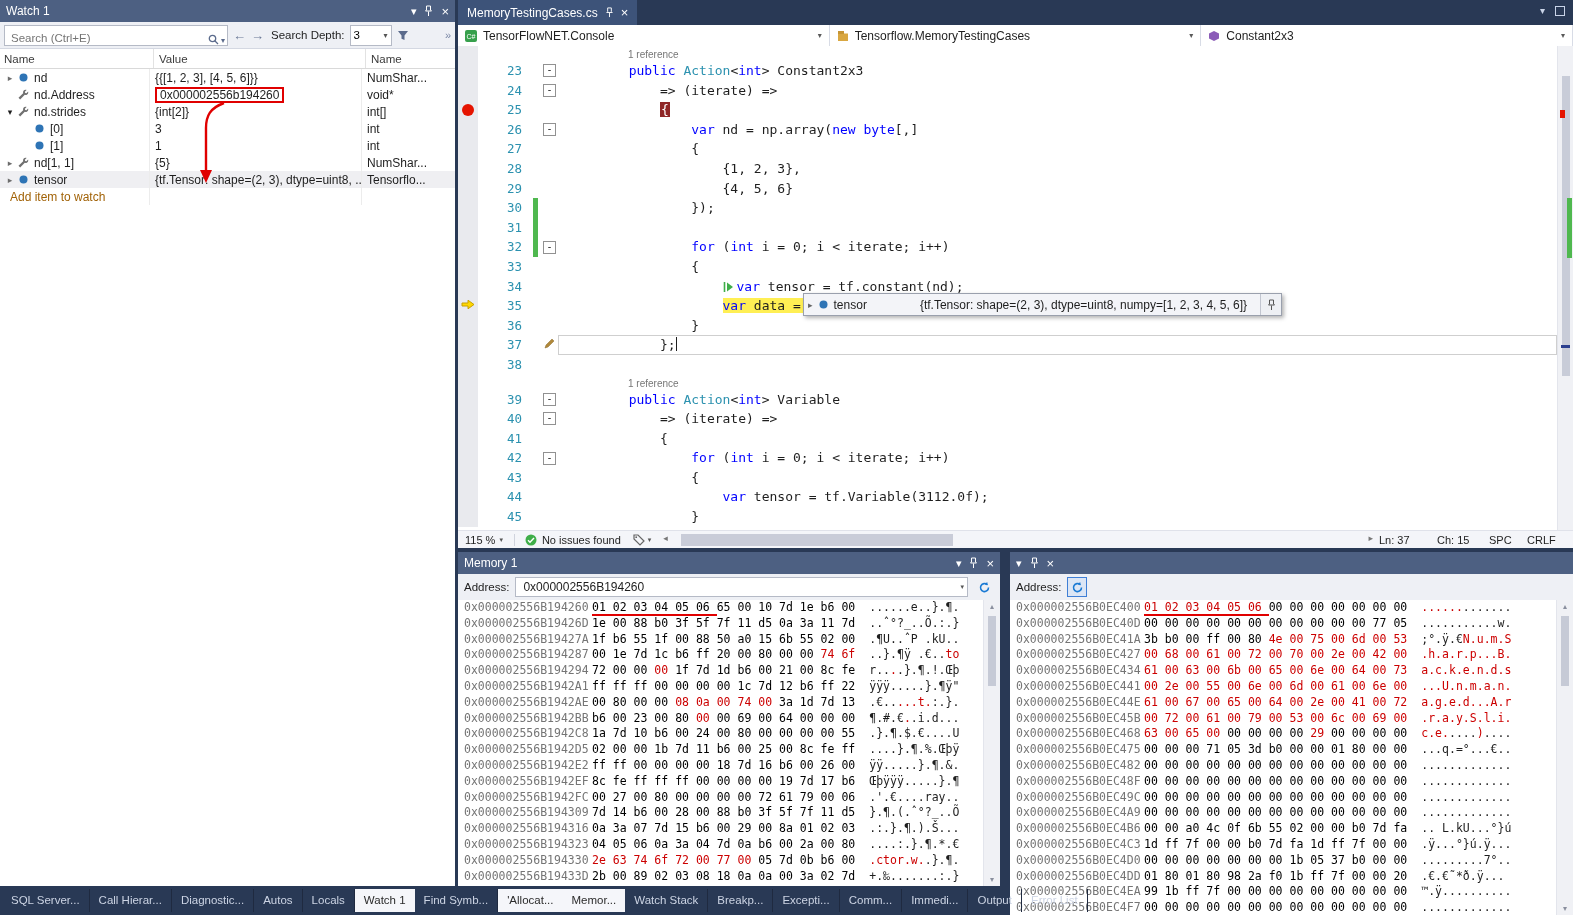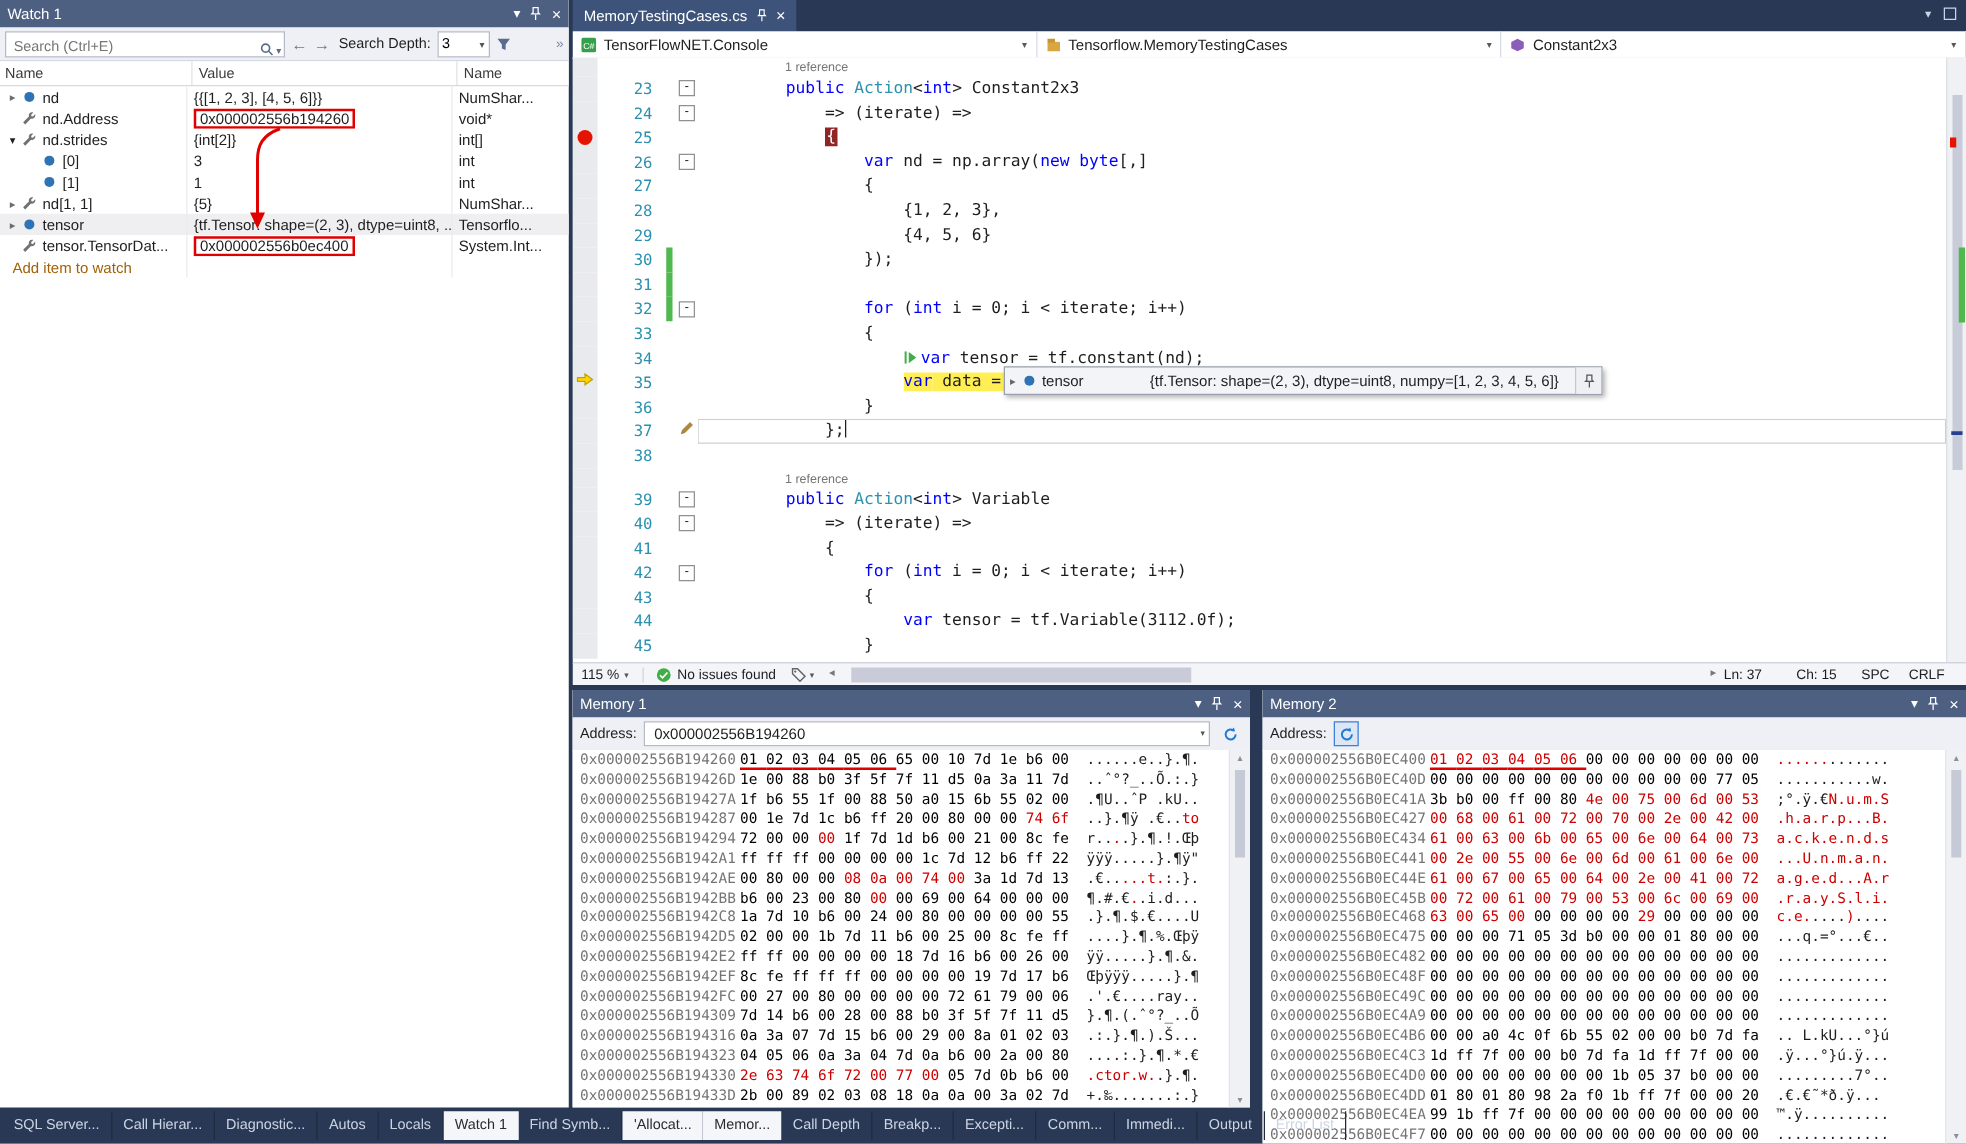--- a/index.html
+++ b/index.html
@@ -297,35 +297,20 @@
                 <circle cx="5.5" cy="5.5" r="4" fill="#2e74b5"></circle>
               </svg>
             </span>
             <span class="wlabel">tensor</span>
           </div>
           <div class="wc wc-value">
             <span>{tf.Tensor: shape=(2, 3), dtype=uint8, ...</span>
           </div>
           <div class="wc wc-type">Tensorflo...</div>
         </div>
-        <div class="w-row">
-          <div class="wc wc-name" style="padding-left: 4px;">
-            <span class="exp"></span>
-            <span class="wicon">
-              <svg width="12" height="12" viewBox="0 0 16 16">
-                <path fill="#717171" d="M11.5 1a3.5 3.5 0 0 0-3.3 4.6L2 11.8 4.2 14l6.2-6.2A3.5 3.5 0 0 0 15 4.5c0-.4-.1-.8-.2-1.2l-2.3 2.3-1.6-.4-.4-1.6 2.3-2.3C12.4 1 12 1 11.5 1z"></path>
-              </svg>
-            </span>
-            <span class="wlabel">tensor.TensorDat...</span>
-          </div>
-          <div class="wc wc-value">
-            <span class="red-box">0x000002556b0ec400</span>
-          </div>
-          <div class="wc wc-type">System.Int...</div>
-        </div>
         <div class="w-row add-row">
           <div class="wc wc-name">
             <span class="wlabel">Add item to watch</span>
           </div>
           <div class="wc wc-value"></div>
           <div class="wc wc-type"></div>
         </div>
       </div>
     <svg class="annotation" width="455" height="886" viewBox="0 0 455 886">
       <path d="M224 103 C210 108 206 116 206 128 L206 171" fill="none" stroke="#e00000" stroke-width="2.4"></path>
@@ -692,21 +677,20 @@
       </div>
     <div class="m-scroll">
       <span class="sa up">▴</span>
       <div class="m-thumb"></div>
       <span class="sa down">▾</span>
     </div>
   </section>
 
   <section class="panel mem mem2">
     <div class="titlebar">
-      <span class="tb-title">Memory 2</span>
       <span class="tb-icons">
         <span class="tbi">▾</span>
         <span class="tbi">
           <svg width="9" height="12" viewBox="0 0 9 12">
               <path d="M2.5 1h4v4l1 1h-6l1-1z" fill="none" stroke="#fff"></path>
               <path d="M4.5 6.5v4.5" stroke="#fff"></path>
             </svg>
         </span>
         <span class="tbi" style="font-size:13px;">×</span>
       </span>
@@ -752,21 +736,21 @@
   <nav class="bottom-strip" id="bottom-tabs">
       <div class="btab">SQL Server...</div>
       <div class="btab">Call Hierar...</div>
       <div class="btab">Diagnostic...</div>
       <div class="btab">Autos</div>
       <div class="btab">Locals</div>
       <div class="btab active">Watch 1</div>
       <div class="btab">Find Symb...</div>
       <div class="btab active">'Allocat...</div>
       <div class="btab active">Memor...</div>
-      <div class="btab">Call Depth</div>
+      <div class="btab">Watch Stack</div>
       <div class="btab">Breakp...</div>
       <div class="btab">Excepti...</div>
       <div class="btab">Comm...</div>
       <div class="btab">Immedi...</div>
       <div class="btab">Output</div>
       <div class="btab">Error List</div>
     </nav>
 
 </div>
 

